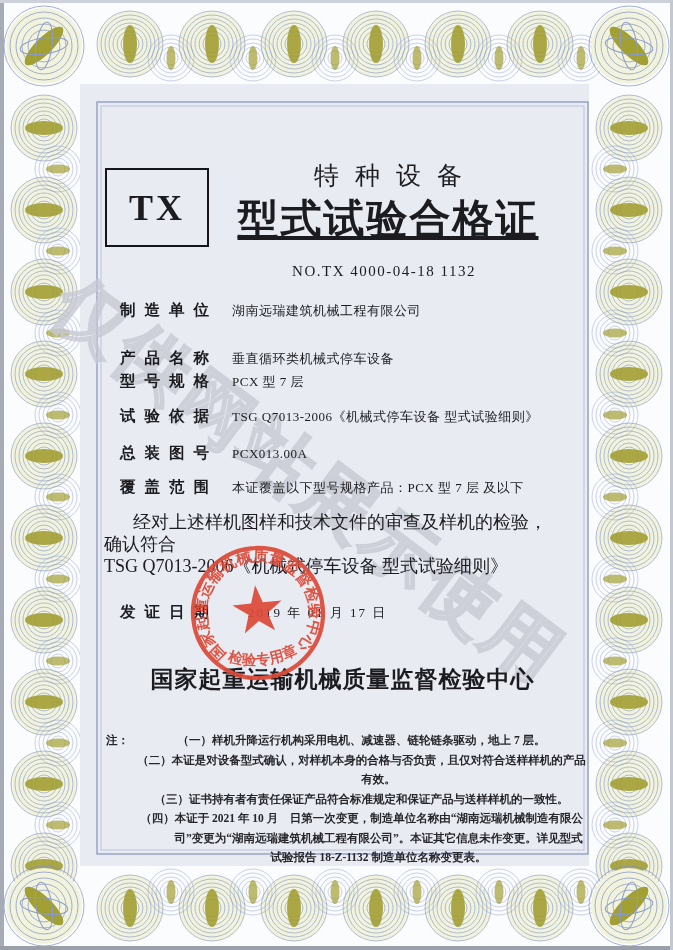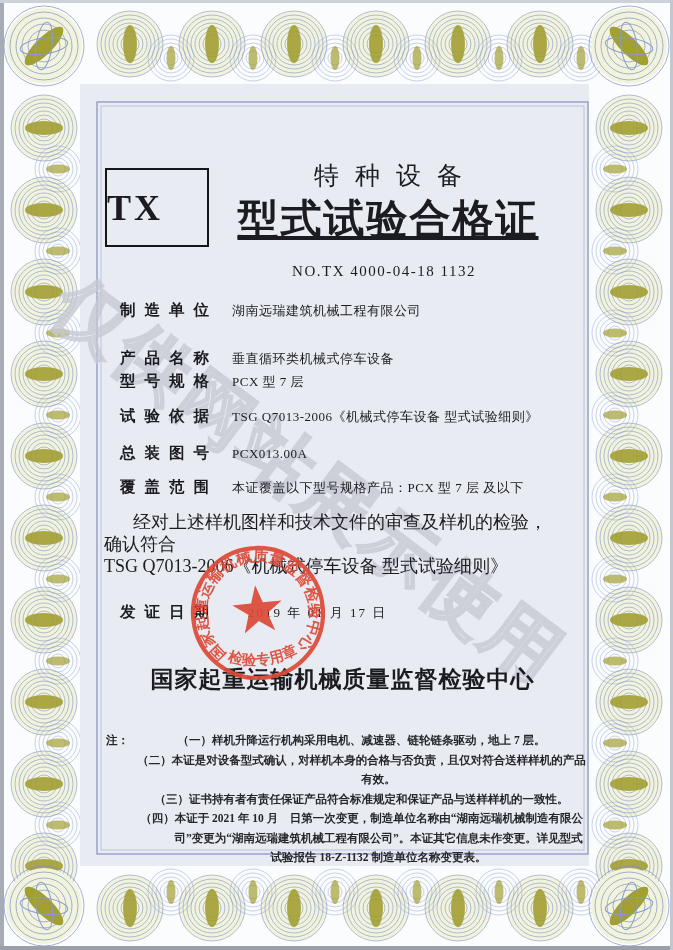--- a/index.html
+++ b/index.html
@@ -4,21 +4,21 @@
 <style>
   html,body{margin:0;padding:0;}
   .page{position:relative;width:673px;height:950px;background:#eef0f5;overflow:hidden;
         font-family:"Liberation Serif","DejaVu Serif",serif;color:#1c1c20;}
   .border-svg{position:absolute;left:0;top:0;z-index:0;}
   .watermark{position:absolute;left:92px;top:258px;z-index:1;white-space:nowrap;
              font-size:72px;font-weight:bold;letter-spacing:5px;color:transparent;
              -webkit-text-stroke:2.5px #c7c9d3;transform:rotate(37deg);transform-origin:0 0;opacity:.8;}
   .content{position:absolute;left:0;top:0;width:673px;height:950px;z-index:2;}
   .tx-box{position:absolute;left:105px;top:168px;width:100px;height:75px;border:2.5px solid #15151a;
-          display:flex;align-items:center;font-size:36px;font-weight:bold;letter-spacing:3px;}
+          display:flex;align-items:center;justify-content:center;font-size:36px;font-weight:bold;letter-spacing:3px;}
   .title-small{position:absolute;left:230px;top:159px;width:316px;text-align:center;
                font-size:25px;letter-spacing:16px;text-indent:16px;}
   .title-main{position:absolute;left:230px;top:192px;width:316px;text-align:center;
               font-size:41px;font-weight:bold;letter-spacing:2px;text-decoration:underline;}
   .cert-no{position:absolute;left:226px;top:263px;width:316px;text-align:center;
            font-size:15px;letter-spacing:1.5px;}
   .field{position:absolute;left:120px;white-space:nowrap;}
   .flabel{font-size:15.5px;letter-spacing:9px;font-weight:600;}
   .fvalue{font-size:13px;letter-spacing:.5px;margin-left:14px;margin-top:32px;}
   .f1{top:300px}.f2{top:348px}.f3{top:371px}.f4{top:406px}.f5{top:443px}.f6{top:477px}

